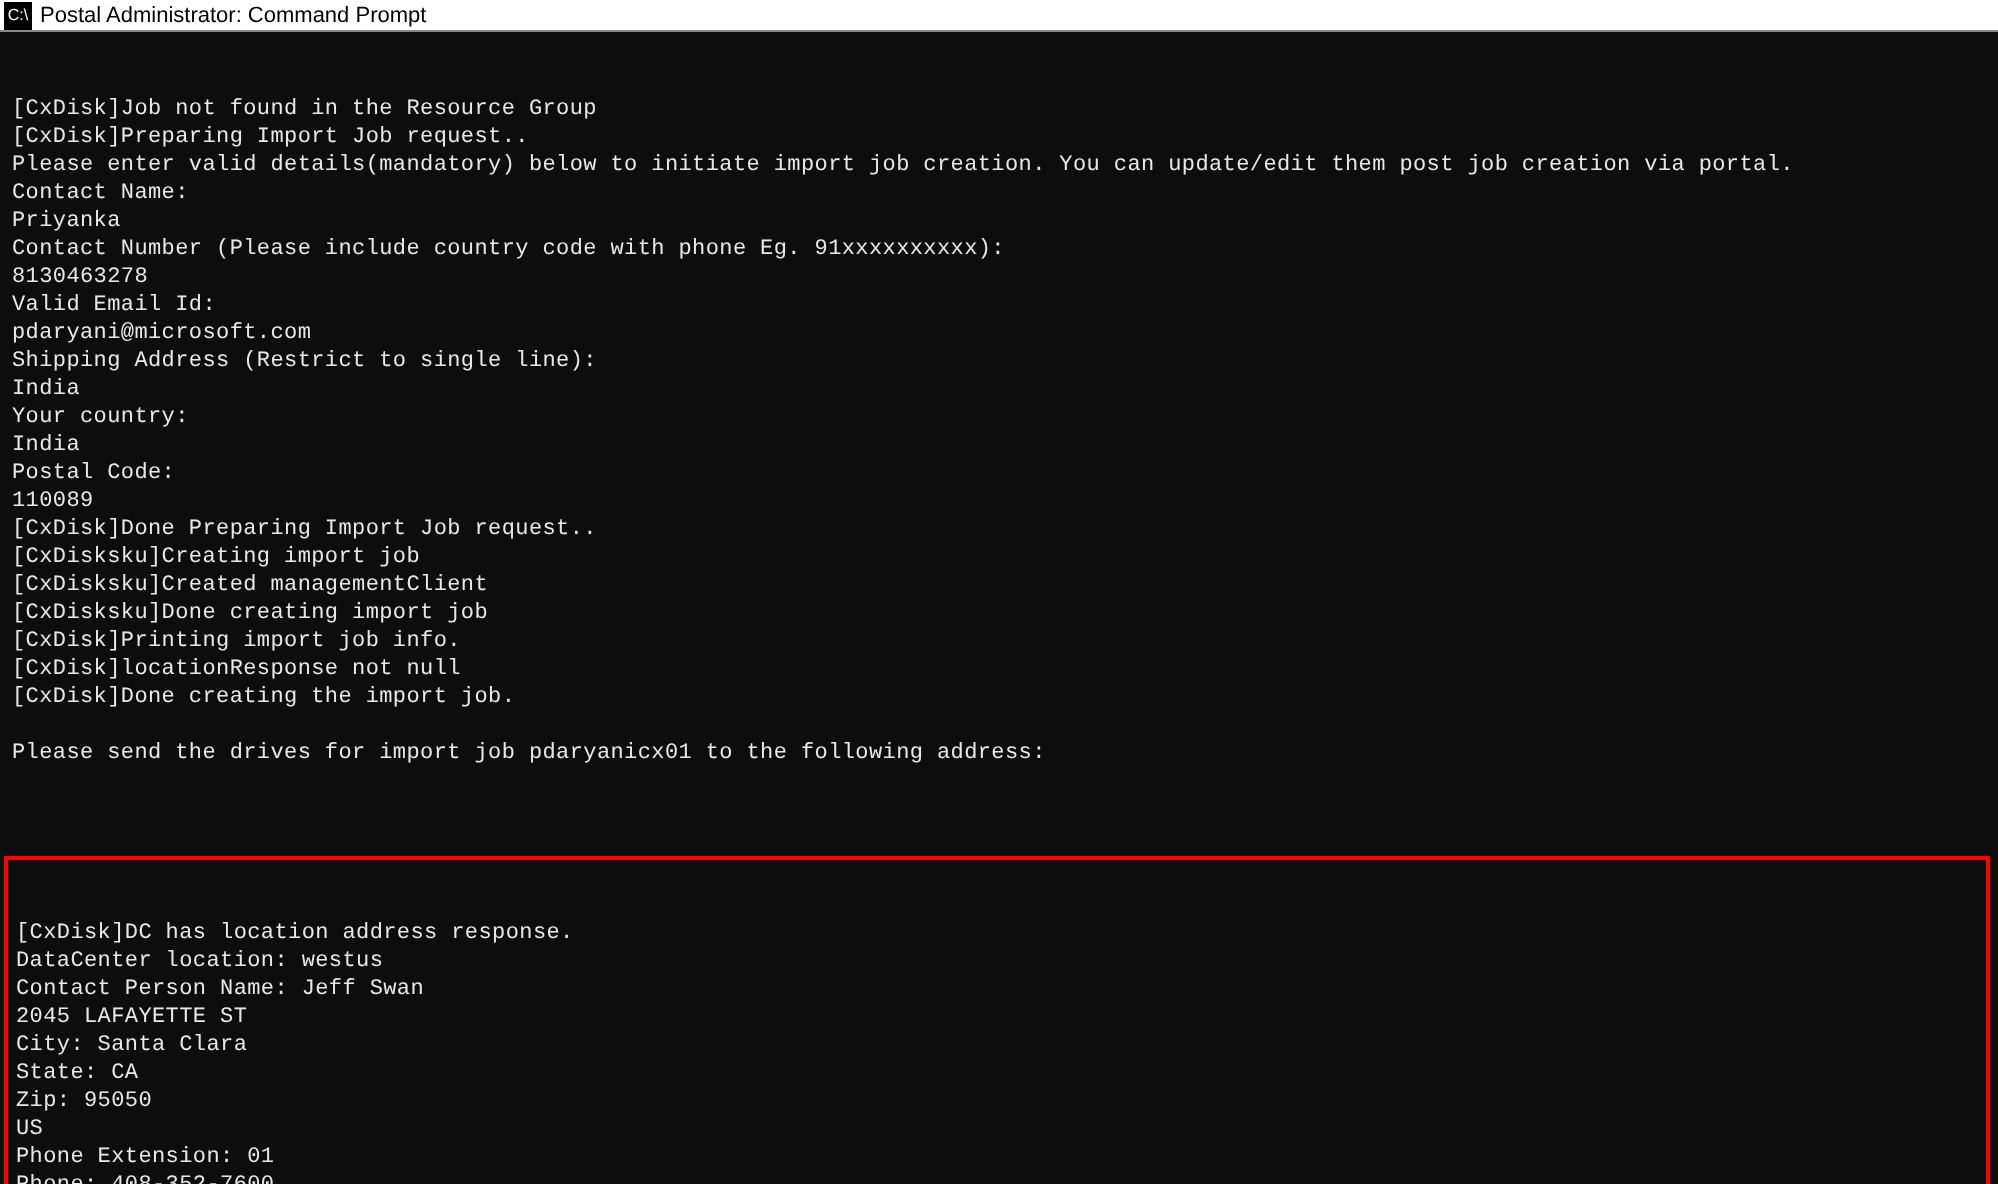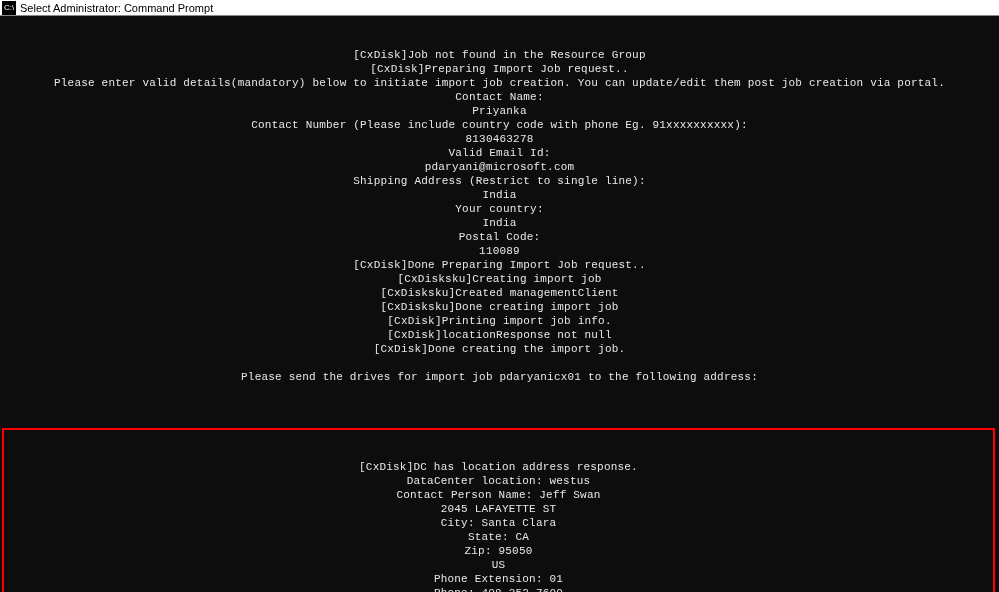--- a/index.html
+++ b/index.html
@@ -40,28 +40,28 @@
     white-space: pre;
     letter-spacing: 0.2px;
   }
   .highlight-box {
     border: 2px solid #ff0000;
     padding: 2px 4px 4px 4px;
     margin-top: 2px;
     margin-left: -4px;
     margin-right: -2px;
   }
-  .line { display:block; min-height:14px;text-align:center;}
+  .line { display:block; min-height:14px;}
 </style>
 </head>
 <body>
 
 <div class="titlebar">
   <span class="icon">C:\</span>
-  <span>Select Administrator: Command Prompt</span>
+  <span>Postal Administrator: Command Prompt</span>
 </div>
 
 <div class="terminal">
   <div id="main-lines"><span class="line">[CxDisk]Job not found in the Resource Group</span><span class="line">[CxDisk]Preparing Import Job request..</span><span class="line">Please enter valid details(mandatory) below to initiate import job creation. You can update/edit them post job creation via portal.</span><span class="line">Contact Name:</span><span class="line">Priyanka</span><span class="line">Contact Number (Please include country code with phone Eg. 91xxxxxxxxxx):</span><span class="line">8130463278</span><span class="line">Valid Email Id:</span><span class="line">pdaryani@microsoft.com</span><span class="line">Shipping Address (Restrict to single line):</span><span class="line">India</span><span class="line">Your country:</span><span class="line">India</span><span class="line">Postal Code:</span><span class="line">110089</span><span class="line">[CxDisk]Done Preparing Import Job request..</span><span class="line">[CxDisksku]Creating import job</span><span class="line">[CxDisksku]Created managementClient</span><span class="line">[CxDisksku]Done creating import job</span><span class="line">[CxDisk]Printing import job info.</span><span class="line">[CxDisk]locationResponse not null</span><span class="line">[CxDisk]Done creating the import job.</span><span class="line">&nbsp;</span><span class="line">Please send the drives for import job pdaryanicx01 to the following address:</span><span class="line">&nbsp;</span></div>
   <div class="highlight-box">
     <div id="highlight-lines"><span class="line">[CxDisk]DC has location address response.</span><span class="line">DataCenter location: westus</span><span class="line">Contact Person Name: Jeff Swan</span><span class="line">2045 LAFAYETTE ST</span><span class="line">City: Santa Clara</span><span class="line">State: CA</span><span class="line">Zip: 95050</span><span class="line">US</span><span class="line">Phone Extension: 01</span><span class="line">Phone: 408-352-7600</span></div>
   </div>
 </div>
 
 </body></html>

